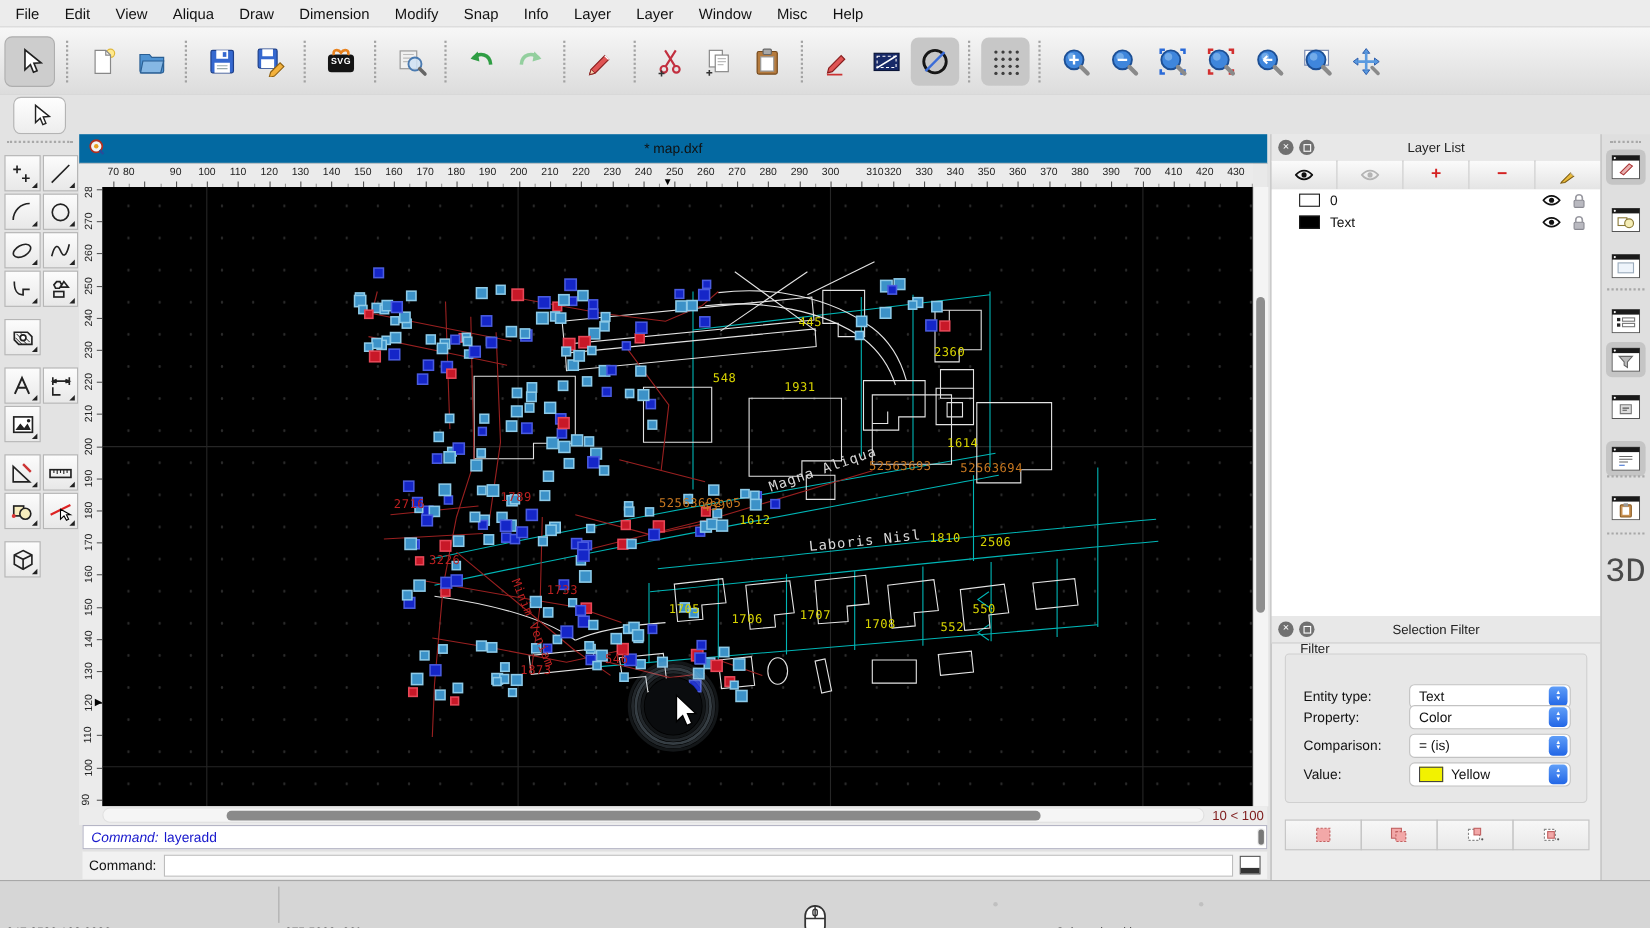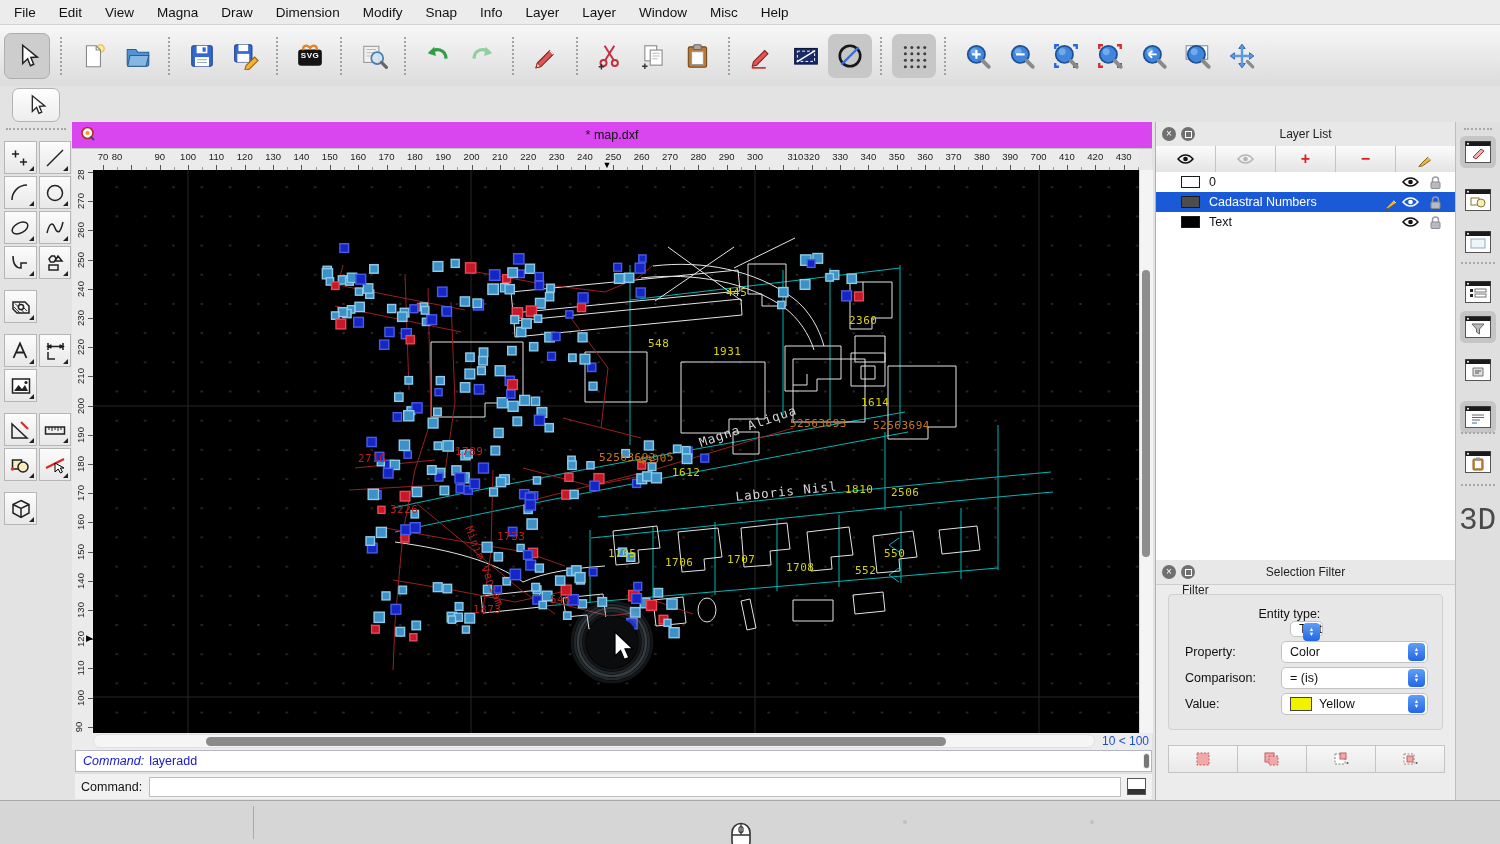--- a/index.html
+++ b/index.html
@@ -20,41 +20,41 @@
   
   .palette{position:absolute;left:0;top:122px;width:72px;height:678px;background:#e3e3e3;padding-top:6px;box-sizing:border-box;}
   .phandle{height:6px;margin:0 6px 4px 6px;border-top:2px dotted #a8a8a8;}
   .prow{display:flex;margin-left:3px;}
   .pbtn2{width:31px;height:31px;background:linear-gradient(#fcfcfc,#e8e8e8);border:1px solid #b6b6b6;margin:1px;position:relative;display:flex;align-items:center;justify-content:center;}
   .pbtn2::after{content:"";position:absolute;right:2px;bottom:2px;border-left:5px solid transparent;border-bottom:5px solid #222;}
   .pspace{width:31px;height:31px;margin:1px;}
   .pgap{height:9px;}
   
   .doc{position:absolute;left:72px;top:122px;width:1080px;height:628px;background:#e9e9e9;}
-  .tabbar{position:absolute;top:0;left:0;right:0;height:26px;background:#d946ef;border-bottom:1px solid #c6c6c6;text-align:center;}
+  .tabbar{position:absolute;top:0;left:0;right:0;height:26px;background:#0369a1;border-bottom:1px solid #c6c6c6;text-align:center;}
   .tabtitle{line-height:26px;font-size:12.5px;color:#111;}
   .qicon{position:absolute;left:8px;top:4px;}
   .rcorner{position:absolute;top:27px;left:0;width:21px;height:21px;background:#ebebeb;border-bottom:1px solid #b2b2b2;}
   .hruler{position:absolute;top:27px;left:21px;width:1046px;height:21px;background:#ebebeb;border-bottom:1px solid #b2b2b2;overflow:hidden;font-size:9.5px;color:#222;}
   .hruler .lab{position:absolute;top:2px;transform:translateX(-50%);}
   .hruler .tick{position:absolute;bottom:0;width:1px;height:5px;background:#555;}
   .hruler .tick2{position:absolute;bottom:0;width:1px;height:3px;background:#999;}
   .hmarker{position:absolute;bottom:0px;font-size:9px;color:#000;transform:translateX(-50%);}
   .vruler{position:absolute;top:48px;left:0;width:21px;height:563px;background:#ebebeb;border-right:1px solid #b2b2b2;overflow:hidden;font-size:9.5px;color:#222;}
   .vruler .lab{position:absolute;left:1px;transform:translateY(-50%) rotate(-90deg);}
   .vruler .tick{position:absolute;right:0;width:5px;height:1px;background:#555;}
   .vmarker{position:absolute;right:0;font-size:9px;color:#000;transform:translateY(-55%);}
   .canvas{position:absolute;top:48px;left:21px;width:1046px;height:563px;background-color:#000;background-image:radial-gradient(circle,#2c2c2c 0.9px,transparent 1.4px);background-size:28.35px 29.2px;background-position:9.6px 2.6px;overflow:hidden;}
   .canvas svg{position:absolute;top:0;left:0;}
   .vscroll{position:absolute;top:48px;left:1067px;width:13px;height:563px;background:#f4f4f4;border-left:1px solid #d8d8d8;}
   .vthumb{position:absolute;left:2px;top:100px;width:8px;height:287px;border-radius:4px;background:#8e8e8e;}
   .hscrollrow{position:absolute;left:0;right:0;top:611px;height:17px;background:#ececec;}
   .hscroll{position:absolute;left:21px;width:1002px;top:1px;height:14px;background:#f5f5f5;border:1px solid #e0e0e0;border-radius:7px;box-sizing:border-box;}
   .hthumb{position:absolute;top:2px;height:9px;border-radius:4.5px;background:#8a8a8a;left:112px;width:740px;}
-  .zoomlabel{position:absolute;right:3px;top:1px;font-size:12px;color:#1d4ed8;}
+  .zoomlabel{position:absolute;right:3px;top:1px;font-size:12px;color:#7f1d1d;}
   
   .mc{stroke:#00b6b6;fill:none;stroke-width:1;}
   .mw{stroke:#e4e4e4;fill:none;stroke-width:1;}
   .mr{stroke:#9a2020;fill:none;stroke-width:1;}
   .mgrid{stroke:#262626;stroke-width:1;}
   text.ly,text.lo,text.lr{font-family:"DejaVu Sans Mono",monospace;font-size:11px;letter-spacing:0.5px;}
   text.ly{fill:#d8d400;}
   text.lo{fill:#c87820;}
   text.lr{fill:#bb2020;}
   text.lw{fill:#d8d8d8;font-family:"DejaVu Sans Mono",monospace;font-size:12.5px;letter-spacing:1px;}
@@ -109,21 +109,21 @@
 </style>
 </head>
 <body>
 
 <div class="app">
 
   <div class="menubar" id="menubar">
       <span>File</span>
       <span>Edit</span>
       <span>View</span>
-      <span>Magna</span>
+      <span>Aliqua</span>
       <span>Draw</span>
       <span>Dimension</span>
       <span>Modify</span>
       <span>Snap</span>
       <span>Info</span>
       <span>Layer</span>
       <span>Layer</span>
       <span>Window</span>
       <span>Misc</span>
       <span>Help</span>
@@ -1057,42 +1057,20 @@
               <circle cx="8" cy="5.5" r="2.2" fill="#111"></circle>
             </svg>
           </span>
           <span class="rowic" style="right: 14px;">
             <svg width="11" height="13" viewBox="0 0 11 13">
               <path d="M2.5 6 V4 a3 3 0 0 1 6 0 v2" fill="none" stroke="#9a9aa2" stroke-width="1.5"></path>
               <rect x="1" y="6" width="9" height="6.5" rx="1" fill="#b9b9c0" stroke="#8a8a92"></rect>
             </svg>
           </span>
         </div>
-        <div class="lrow sel">
-          <span class="sw" style="background: rgb(77, 77, 77);"></span>
-          <span>Cadastral Numbers</span>
-          <span class="rowic" style="right: 57px;">
-            <svg width="13" height="13" viewBox="0 0 13 13">
-              <path d="M1.5 11.5 L8.5 4.5 l2.5 2.5 L4 12 l-3.2 0.6 Z" fill="#e8b93a" stroke="#7a5a10" stroke-width="0.8"></path>
-              <path d="M8.5 4.5 l2.5 2.5" stroke="#fff" stroke-width="0.7"></path>
-            </svg>
-          </span>
-          <span class="rowic" style="right: 36px;">
-            <svg width="17" height="12" viewBox="0 0 16 11">
-              <path d="M1 5.5 C5 0.5 11 0.5 15 5.5 C11 10.5 5 10.5 1 5.5 Z" fill="none" stroke="#fff" stroke-width="1.5"></path>
-              <circle cx="8" cy="5.5" r="2.2" fill="#fff"></circle>
-            </svg>
-          </span>
-          <span class="rowic" style="right: 14px;">
-            <svg width="11" height="13" viewBox="0 0 11 13">
-              <path d="M2.5 6 V4 a3 3 0 0 1 6 0 v2" fill="none" stroke="#9a9aa2" stroke-width="1.5"></path>
-              <rect x="1" y="6" width="9" height="6.5" rx="1" fill="#b9b9c0" stroke="#8a8a92"></rect>
-            </svg>
-          </span>
-        </div>
         <div class="lrow">
           <span class="sw" style="background: rgb(0, 0, 0);"></span>
           <span>Text</span>
           <span class="rowic" style="right: 36px;">
             <svg width="17" height="12" viewBox="0 0 16 11">
               <path d="M1 5.5 C5 0.5 11 0.5 15 5.5 C11 10.5 5 10.5 1 5.5 Z" fill="none" stroke="#111" stroke-width="1.5"></path>
               <circle cx="8" cy="5.5" r="2.2" fill="#111"></circle>
             </svg>
           </span>
           <span class="rowic" style="right: 14px;">
@@ -1104,21 +1082,21 @@
         </div>
       </div>
 
     <div class="phead sfhead">
       <div class="cbtn" style="left:6px;">×</div>
       <div class="cbtn fl" style="left:25px;"></div>
       <span class="t">Selection Filter</span>
     </div>
     <div class="filterlabel">Filter</div>
     <div class="groupbox">
-      <div class="frow" style="top:12px;flex-direction:column;">
+      <div class="frow" style="top:27px;">
         <label>Entity type:</label>
         <div class="dd">
           <span>Text</span>
           <span class="step">
               <i>▲</i>
               <i>▼</i>
             </span>
         </div>
       </div>
       <div class="frow" style="top:46px;">

